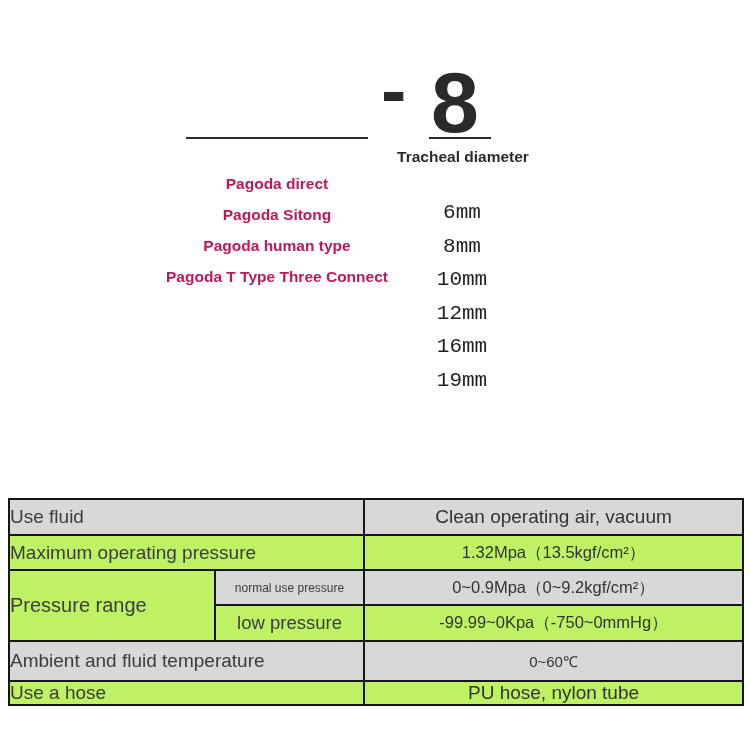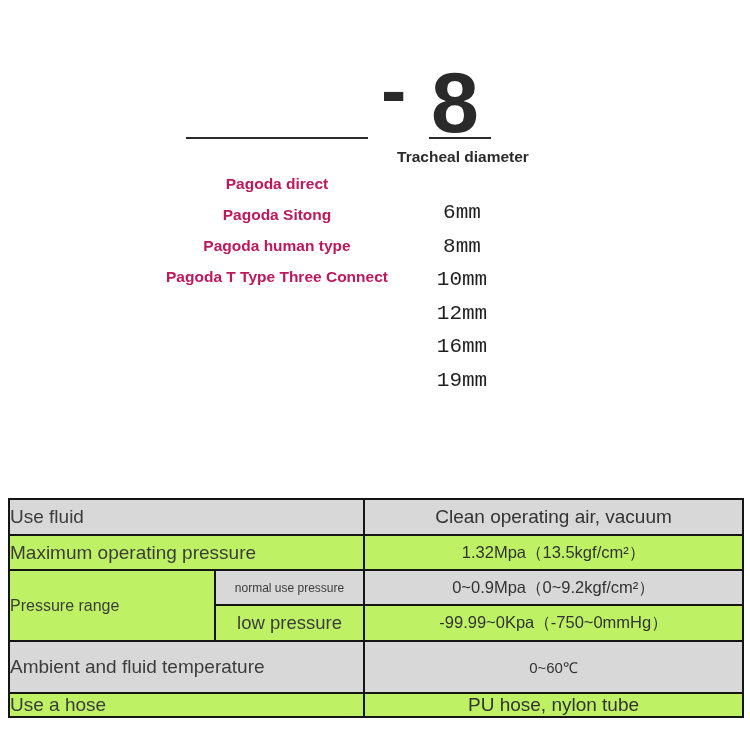--- a/index.html
+++ b/index.html
@@ -91,33 +91,33 @@
     overflow: hidden;
     white-space: nowrap;
   }
   td.shade { background: #d8d8d8; }
   td.plain { background: #bef264; }
   td.label {
     text-align: left;
     padding-left: 26px;
     font-size: 19px;
   }
-  td.label-big { font-size: 16px; padding-left: 26px; text-align: left; }
+  td.label-big { font-size: 20px; padding-left: 26px; text-align: left; }
   td.sub { text-align: center; }
   td.sub-sm { font-size: 12px; }
   td.sub-lg { font-size: 18.5px; margin-left: 20px; }
   td.value { text-align: center; color: #333333; }
   .v-lg { font-size: 19px; }
   .v-md { font-size: 16.5px; }
   .v-sm { font-size: 15px; }
   tr.h1 { height: 36px; }
   tr.h2 { height: 35px; }
   tr.h3 { height: 35px; }
   tr.h4 { height: 36px; }
-  tr.h5 { height: 52px; }
+  tr.h5 { height: 40px; }
   tr.h6 { height: 20px; }
 </style>
 </head>
 <body>
 
 <div class="page">
 
   <span class="dash">-</span>
   <span class="big-num">8</span>
 

